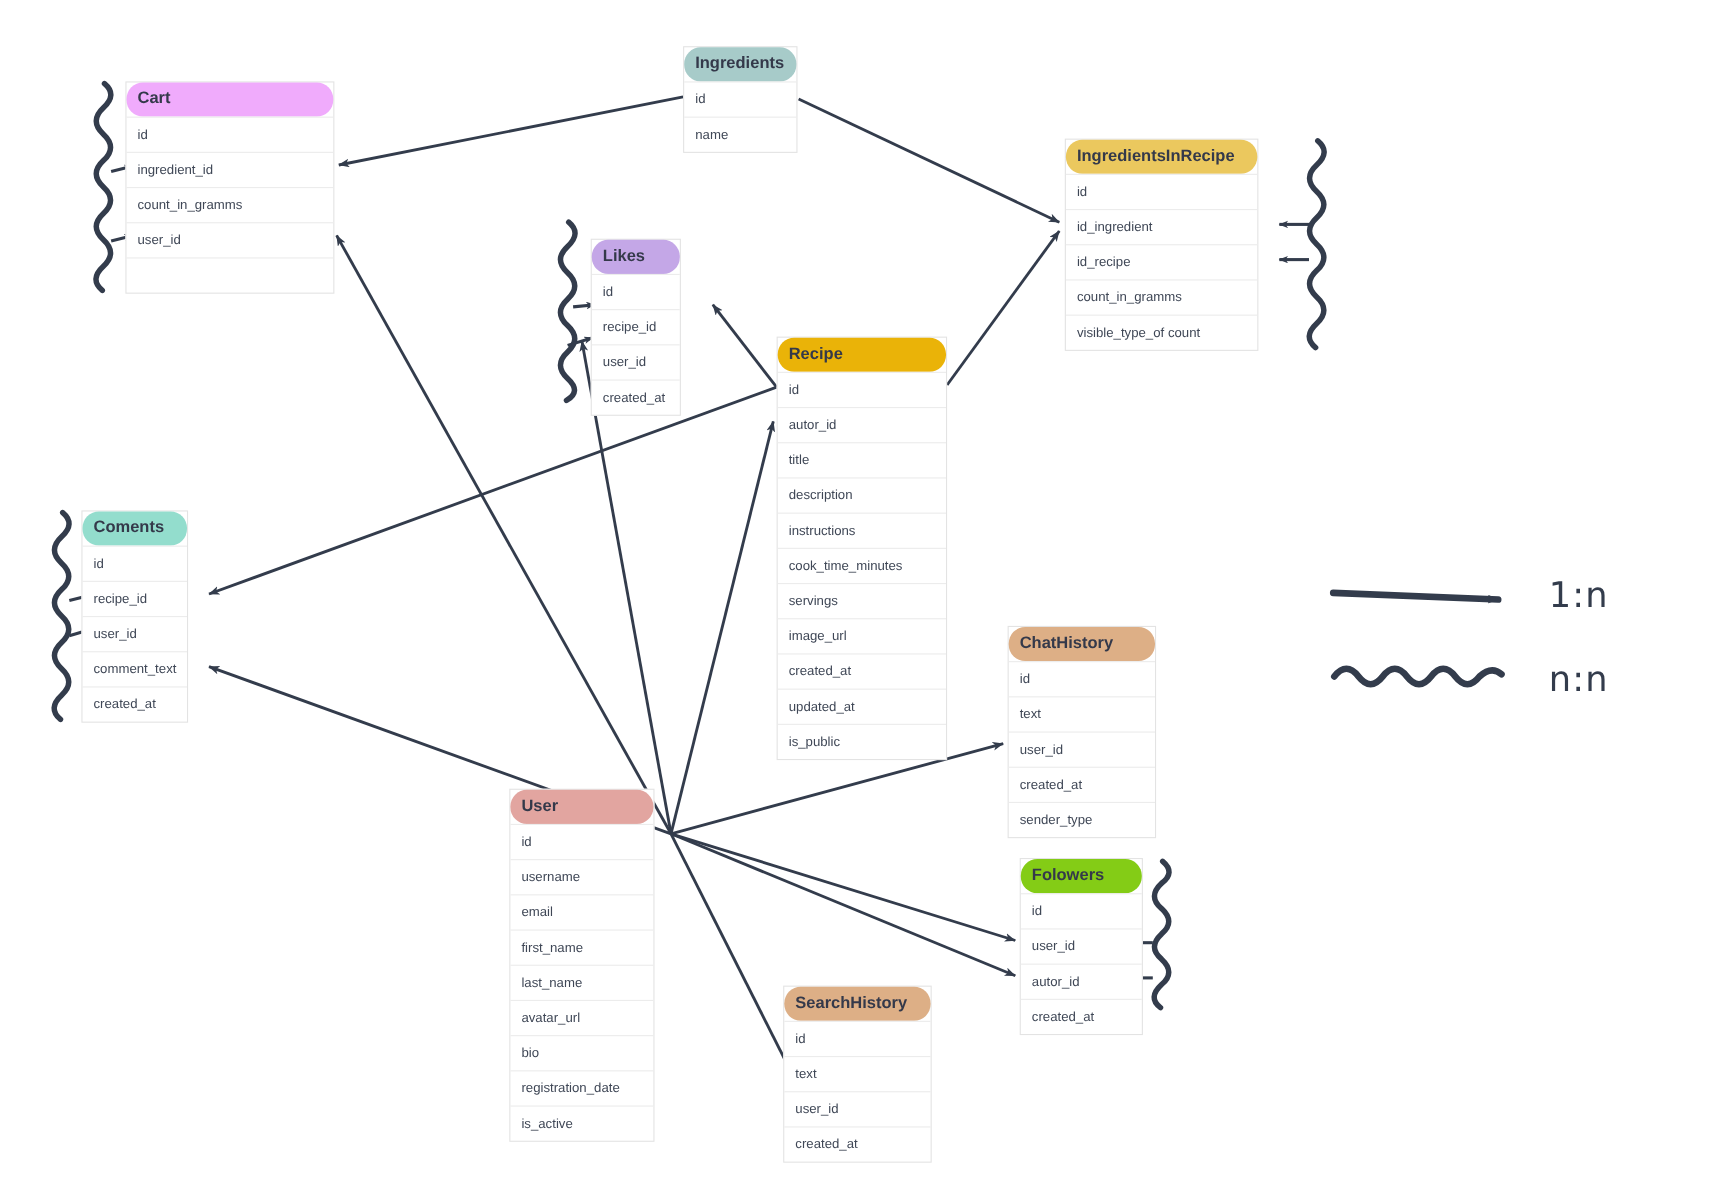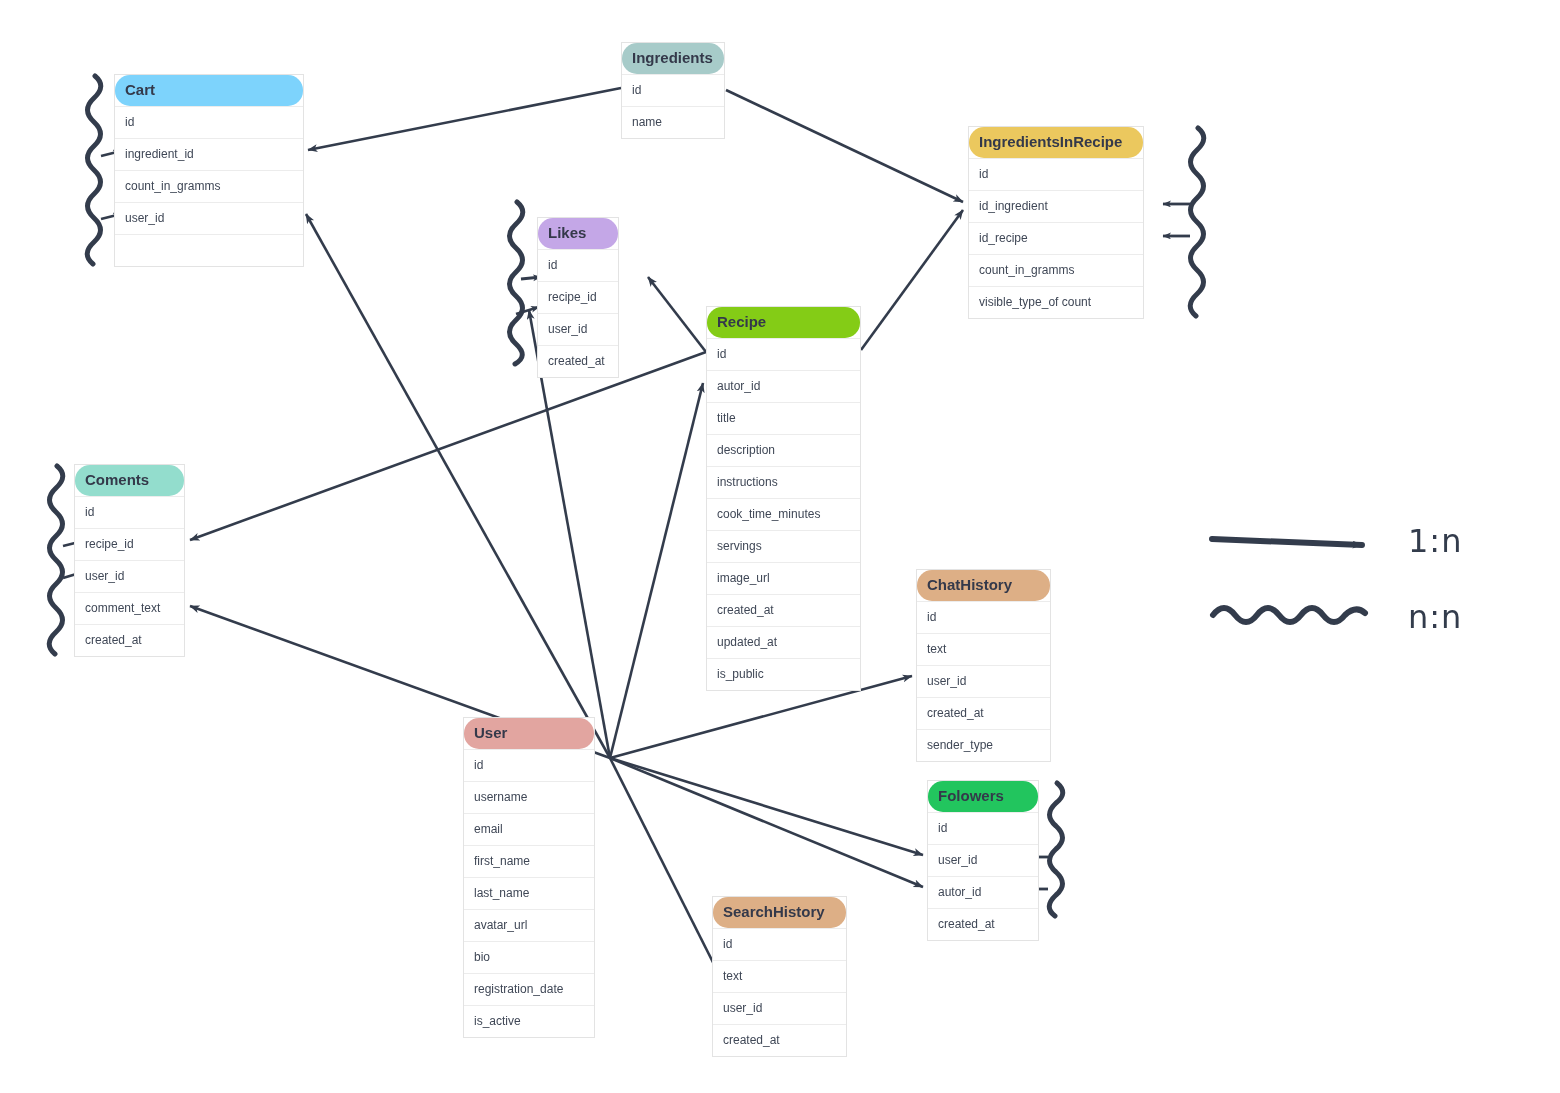--- a/index.html
+++ b/index.html
@@ -113,21 +113,21 @@
     </g>
 
     <g stroke="#333c4c" fill="none" stroke-linecap="round">
       <path stroke-width="6" d="M1212,539 L1362,545" marker-end="url(#arw)"></path>
       <path stroke-width="6" d="M1213,615 q11,-14 22,0 q11,14 22,0 q11,-14 22,0 q11,14 22,0
                q11,-14 22,0 q11,14 22,0 q11,-10 20,-2"></path>
     </g>
   </svg>
 
   <div class="table-box" style="left:114px;top:74px;width:190px;">
-    <div class="tbl-header" style="background:#7dd3fc;">Cart</div>
+    <div class="tbl-header" style="background:#f0abfc;">Cart</div>
     <div class="tbl-row">id</div>
     <div class="tbl-row">ingredient_id</div>
     <div class="tbl-row">count_in_gramms</div>
     <div class="tbl-row">user_id</div>
     <div class="tbl-row empty">&nbsp;</div>
   </div>
 
   <div class="table-box" style="left:621px;top:42px;width:104px;">
     <div class="tbl-header" style="background:#A7CBC9;">Ingredients</div>
     <div class="tbl-row">id</div>
@@ -145,35 +145,35 @@
 
   <div class="table-box" style="left:537px;top:217px;width:82px;">
     <div class="tbl-header" style="background:#C4A7E7;">Likes</div>
     <div class="tbl-row">id</div>
     <div class="tbl-row">recipe_id</div>
     <div class="tbl-row">user_id</div>
     <div class="tbl-row">created_at</div>
   </div>
 
   <div class="table-box" style="left:706px;top:306px;width:155px;">
-    <div class="tbl-header" style="background:#84cc16;">Recipe</div>
+    <div class="tbl-header" style="background:#eab308;">Recipe</div>
     <div class="tbl-row">id</div>
     <div class="tbl-row">autor_id</div>
     <div class="tbl-row">title</div>
     <div class="tbl-row">description</div>
     <div class="tbl-row">instructions</div>
     <div class="tbl-row">cook_time_minutes</div>
     <div class="tbl-row">servings</div>
     <div class="tbl-row">image_url</div>
     <div class="tbl-row">created_at</div>
     <div class="tbl-row">updated_at</div>
     <div class="tbl-row">is_public</div>
   </div>
 
-  <div class="table-box" style="left:74px;top:464px;width:111px;">
+  <div class="table-box" style="left:74px;top:464px;width:97px;">
     <div class="tbl-header" style="background:#93DDCD;">Coments</div>
     <div class="tbl-row">id</div>
     <div class="tbl-row">recipe_id</div>
     <div class="tbl-row">user_id</div>
     <div class="tbl-row">comment_text</div>
     <div class="tbl-row">created_at</div>
   </div>
 
   <div class="table-box" style="left:916px;top:569px;width:135px;">
     <div class="tbl-header" style="background:#DDAF86;">ChatHistory</div>
@@ -191,21 +191,21 @@
     <div class="tbl-row">email</div>
     <div class="tbl-row">first_name</div>
     <div class="tbl-row">last_name</div>
     <div class="tbl-row">avatar_url</div>
     <div class="tbl-row">bio</div>
     <div class="tbl-row">registration_date</div>
     <div class="tbl-row">is_active</div>
   </div>
 
   <div class="table-box" style="left:927px;top:780px;width:112px;">
-    <div class="tbl-header" style="background:#22c55e;">Folowers</div>
+    <div class="tbl-header" style="background:#84cc16;">Folowers</div>
     <div class="tbl-row">id</div>
     <div class="tbl-row">user_id</div>
     <div class="tbl-row">autor_id</div>
     <div class="tbl-row">created_at</div>
   </div>
 
   <div class="table-box" style="left:712px;top:896px;width:135px;">
     <div class="tbl-header" style="background:#DDAF86;">SearchHistory</div>
     <div class="tbl-row">id</div>
     <div class="tbl-row">text</div>

